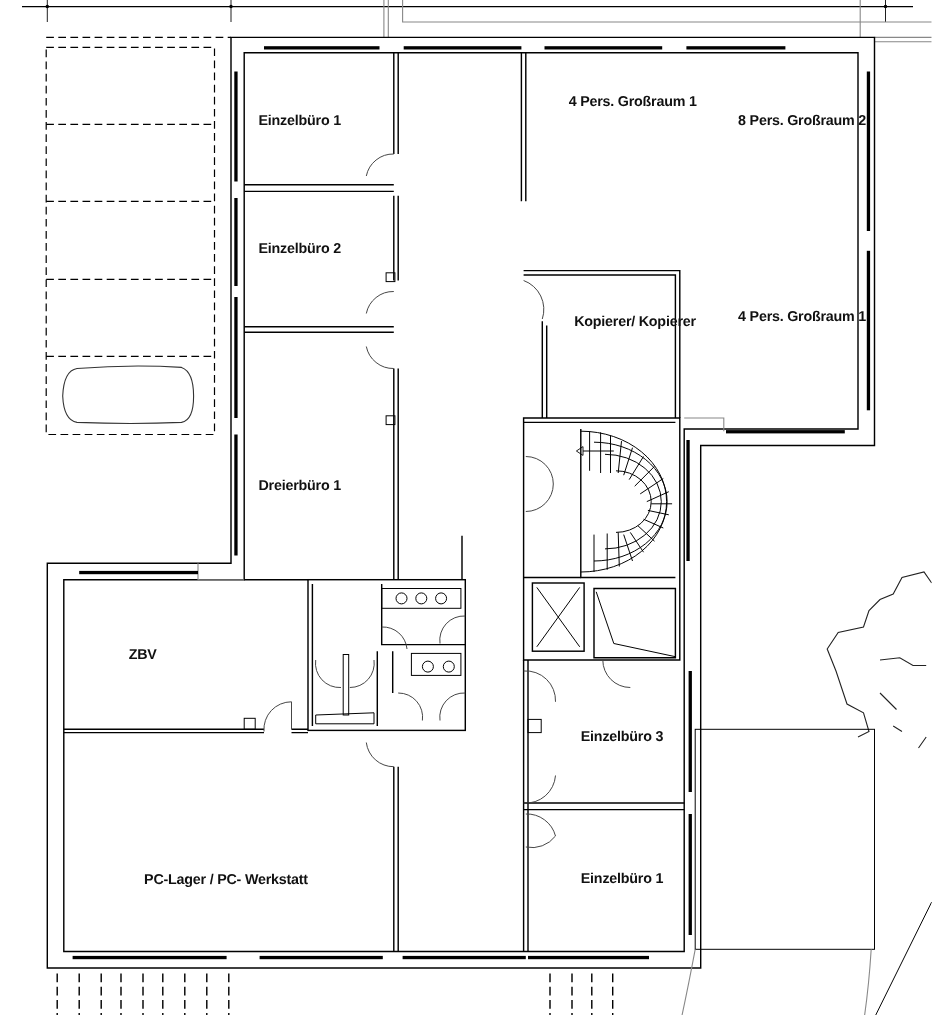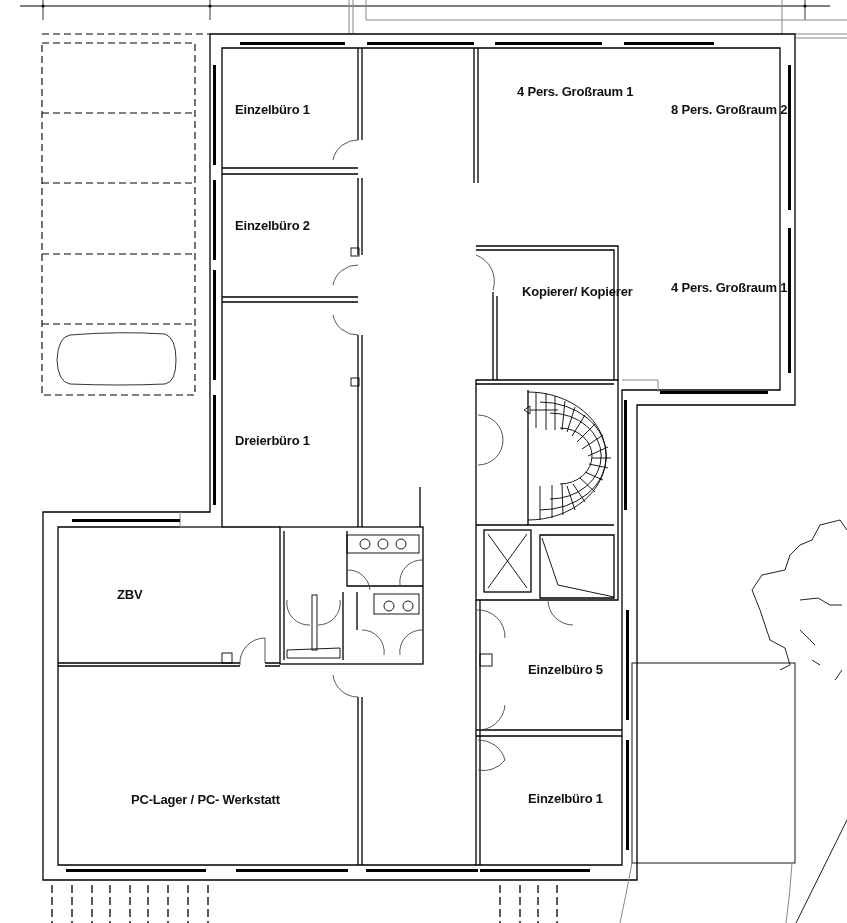--- a/index.html
+++ b/index.html
@@ -178,14 +178,14 @@
 
 <div class="label" style="left:235px;top:102px">Einzelbüro 1</div>
 <div class="label" style="left:235px;top:218px">Einzelbüro 2</div>
 <div class="label" style="left:235px;top:433px">Dreierbüro 1</div>
 <div class="label" style="left:517px;top:84px">4 Pers. Großraum 1</div>
 <div class="label" style="left:671px;top:102px">8 Pers. Großraum 2</div>
 <div class="label" style="left:671px;top:280px">4 Pers. Großraum 1</div>
 <div class="label" style="left:522px;top:284px">Kopierer/ Kopierer</div>
 <div class="label" style="left:117px;top:587px">ZBV</div>
 <div class="label" style="left:131px;top:792px">PC-Lager / PC- Werkstatt</div>
-<div class="label" style="left:528px;top:662px">Einzelbüro 5</div>
+<div class="label" style="left:528px;top:662px">Einzelbüro 3</div>
 <div class="label" style="left:528px;top:791px">Einzelbüro 1</div>
 
 </body></html>

